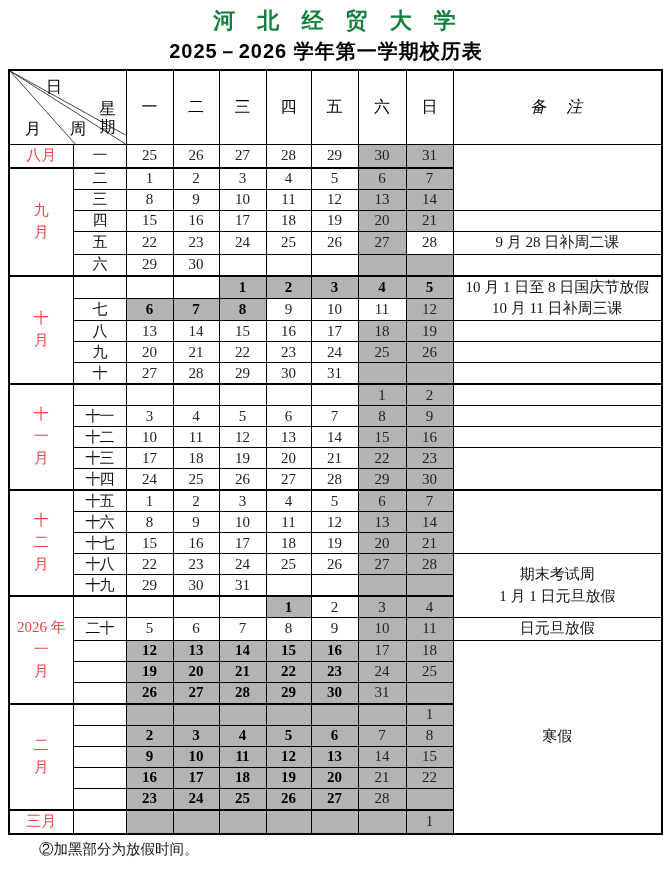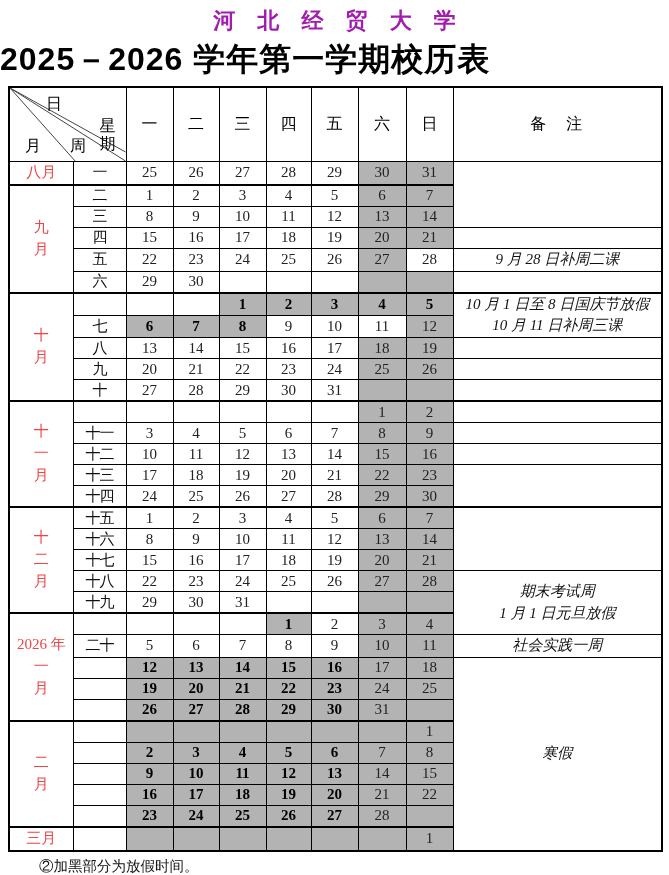--- a/index.html
+++ b/index.html
@@ -4,26 +4,26 @@
 <style>
   html,body { margin:0; padding:0; }
   body {
     width:669px; height:875px; background:#fff; color:#000;
     font-family:"Liberation Serif","DejaVu Serif",serif;
     overflow:hidden;
   }
   .page-title {
     margin:6px 0 0 8px; text-align:center;
     font-family:"Liberation Sans","DejaVu Sans",sans-serif;
-    font-weight:bold; font-size:22px; letter-spacing:8px; color:#a21caf;
+    font-weight:bold; font-size:22px; letter-spacing:8px; color:#15803d;
   }
   .page-subtitle {
-    margin:2px 17px 4px 0; 
+    margin:2px 17px 4px 0; text-align:center;
     font-family:"Liberation Sans","DejaVu Sans",sans-serif;
-    font-weight:bold; font-size:32px; letter-spacing:1px; color:#000;
+    font-weight:bold; font-size:20px; letter-spacing:1px; color:#000;
   }
   table.cal {
     border-collapse:collapse; table-layout:fixed;
     margin-left:8px; width:653px;
     border:2px solid #000;
   }
   .cal th, .cal td {
     border:1px solid #000; padding:0; overflow:hidden;
     text-align:center; vertical-align:middle;
   }
@@ -35,22 +35,22 @@
   .corner-lab { position:absolute; font-size:16px; line-height:1.1; }
   .lab-ri   { left:36px; top:7px; }
   .lab-xq   { left:89px; top:29px; width:17px; word-break:break-all; }
   .lab-yue  { left:15px; top:49px; }
   .lab-zhou { left:60px; top:49px; }
   .month-cell { font-size:15px; line-height:1.45; color:#ef4444; }
   .week-cell  { font-size:14px; color:#111; letter-spacing:-1px; }
   .day-cell   { color:#222; }
   .day-cell.shaded { background:#b3b3b3; }
   .day-cell.holiday { font-weight:bold; color:#000; }
-  .remark-cell { font-size:13px; line-height:1.45; color:#111;font-style:italic; }
-  .remark-header { letter-spacing:2px; }
+  .remark-cell { font-size:13px; line-height:1.45; color:#111; }
+  .remark-header { letter-spacing:2px;font-style:italic; }
   .notes {
     margin:5px 0 0 10px;
     font-size:14.5px; line-height:1.3; color:#111;
   }
   .notes .n2 { padding-left:29px; }
 </style>
 </head>
 <body>
 
 <div class="page-title">河 北 经 贸 大 学</div>
@@ -335,21 +335,21 @@
       </tr>
       <tr>
         <td class="week-cell">二十</td>
         <td class="day-cell">5</td>
         <td class="day-cell">6</td>
         <td class="day-cell">7</td>
         <td class="day-cell">8</td>
         <td class="day-cell">9</td>
         <td class="day-cell shaded">10</td>
         <td class="day-cell shaded">11</td>
-        <td class="remark-cell" rowspan="1">社会实践一周</td>
+        <td class="remark-cell" rowspan="1">日元旦放假</td>
       </tr>
       <tr>
         <td class="week-cell"></td>
         <td class="day-cell shaded holiday">12</td>
         <td class="day-cell shaded holiday">13</td>
         <td class="day-cell shaded holiday">14</td>
         <td class="day-cell shaded holiday">15</td>
         <td class="day-cell shaded holiday">16</td>
         <td class="day-cell shaded">17</td>
         <td class="day-cell shaded">18</td>

